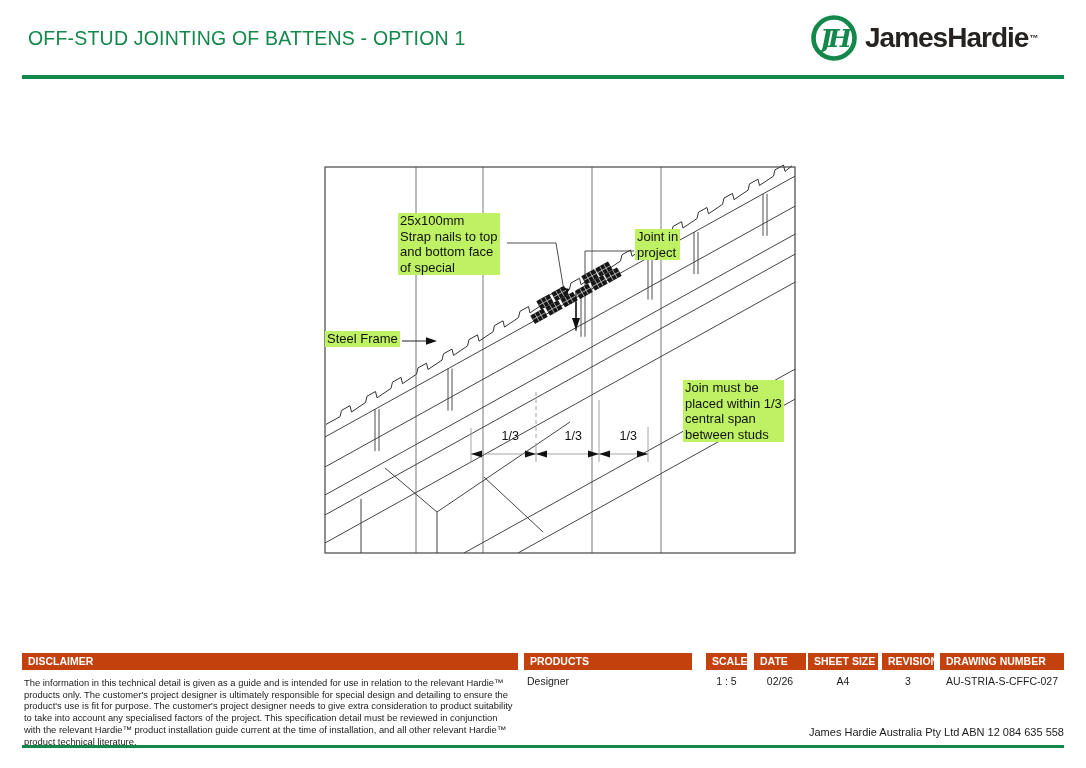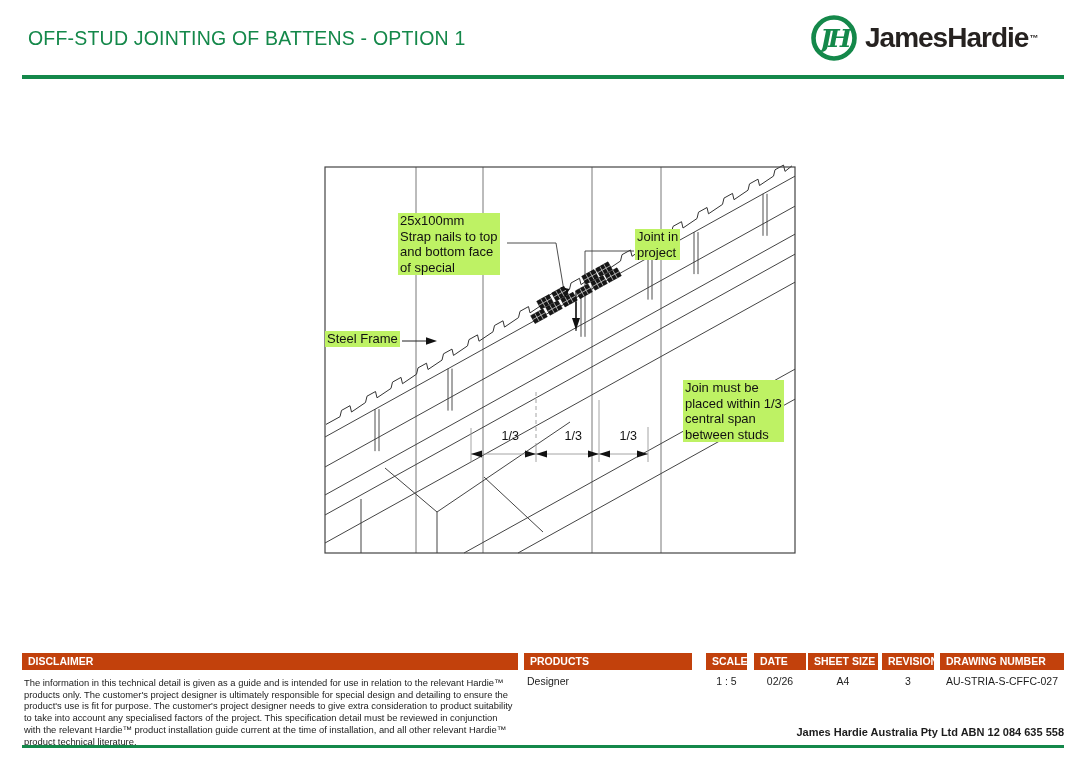--- a/index.html
+++ b/index.html
@@ -31,21 +31,21 @@
         font-weight:bold;line-height:17px;padding-left:6px;box-sizing:border-box;}
   .fval{top:675px;font-size:10.5px;color:#1c1c1c;}
   #bar-disclaimer{left:22px;width:496px;}
   #disclaimer-body{left:24px;top:677px;width:492px;font-size:9.4px;line-height:11.7px;color:#222;}
   #bar-c0{left:524px;width:168px;} #val-c0{left:527px;text-align:left;}
   #bar-c1{left:706px;width:41px;}  #val-c1{left:706px;width:41px;text-align:center;}
   #bar-c2{left:754px;width:52px;}  #val-c2{left:754px;width:52px;text-align:center;}
   #bar-c3{left:808px;width:70px;}  #val-c3{left:808px;width:70px;text-align:center;}
   #bar-c4{left:882px;width:52px;}  #val-c4{left:882px;width:52px;text-align:center;}
   #bar-c5{left:940px;width:124px;} #val-c5{left:940px;width:124px;text-align:center;}
-  #abn{right:22px;top:726px;font-size:11px;font-weight:bold;color:#1c1c1c;}
+  #abn{right:22px;top:726px;font-size:11px;font-weight:normal;color:#1c1c1c;}
 </style>
 </head>
 <body>
 
 <div class="abs" id="page-title">OFF-STUD JOINTING OF BATTENS - OPTION 1</div>
 
 <div class="abs" id="logo">
   <svg width="48" height="48" viewBox="0 0 48 48">
     <circle cx="24" cy="24" r="20.5" fill="#fff" stroke="#14884a" stroke-width="4.6"></circle>
     <text x="24" y="33" text-anchor="middle" font-family="DejaVu Serif, serif" font-style="italic" font-weight="bold" font-size="25" letter-spacing="-4" fill="#14884a">JH</text>

